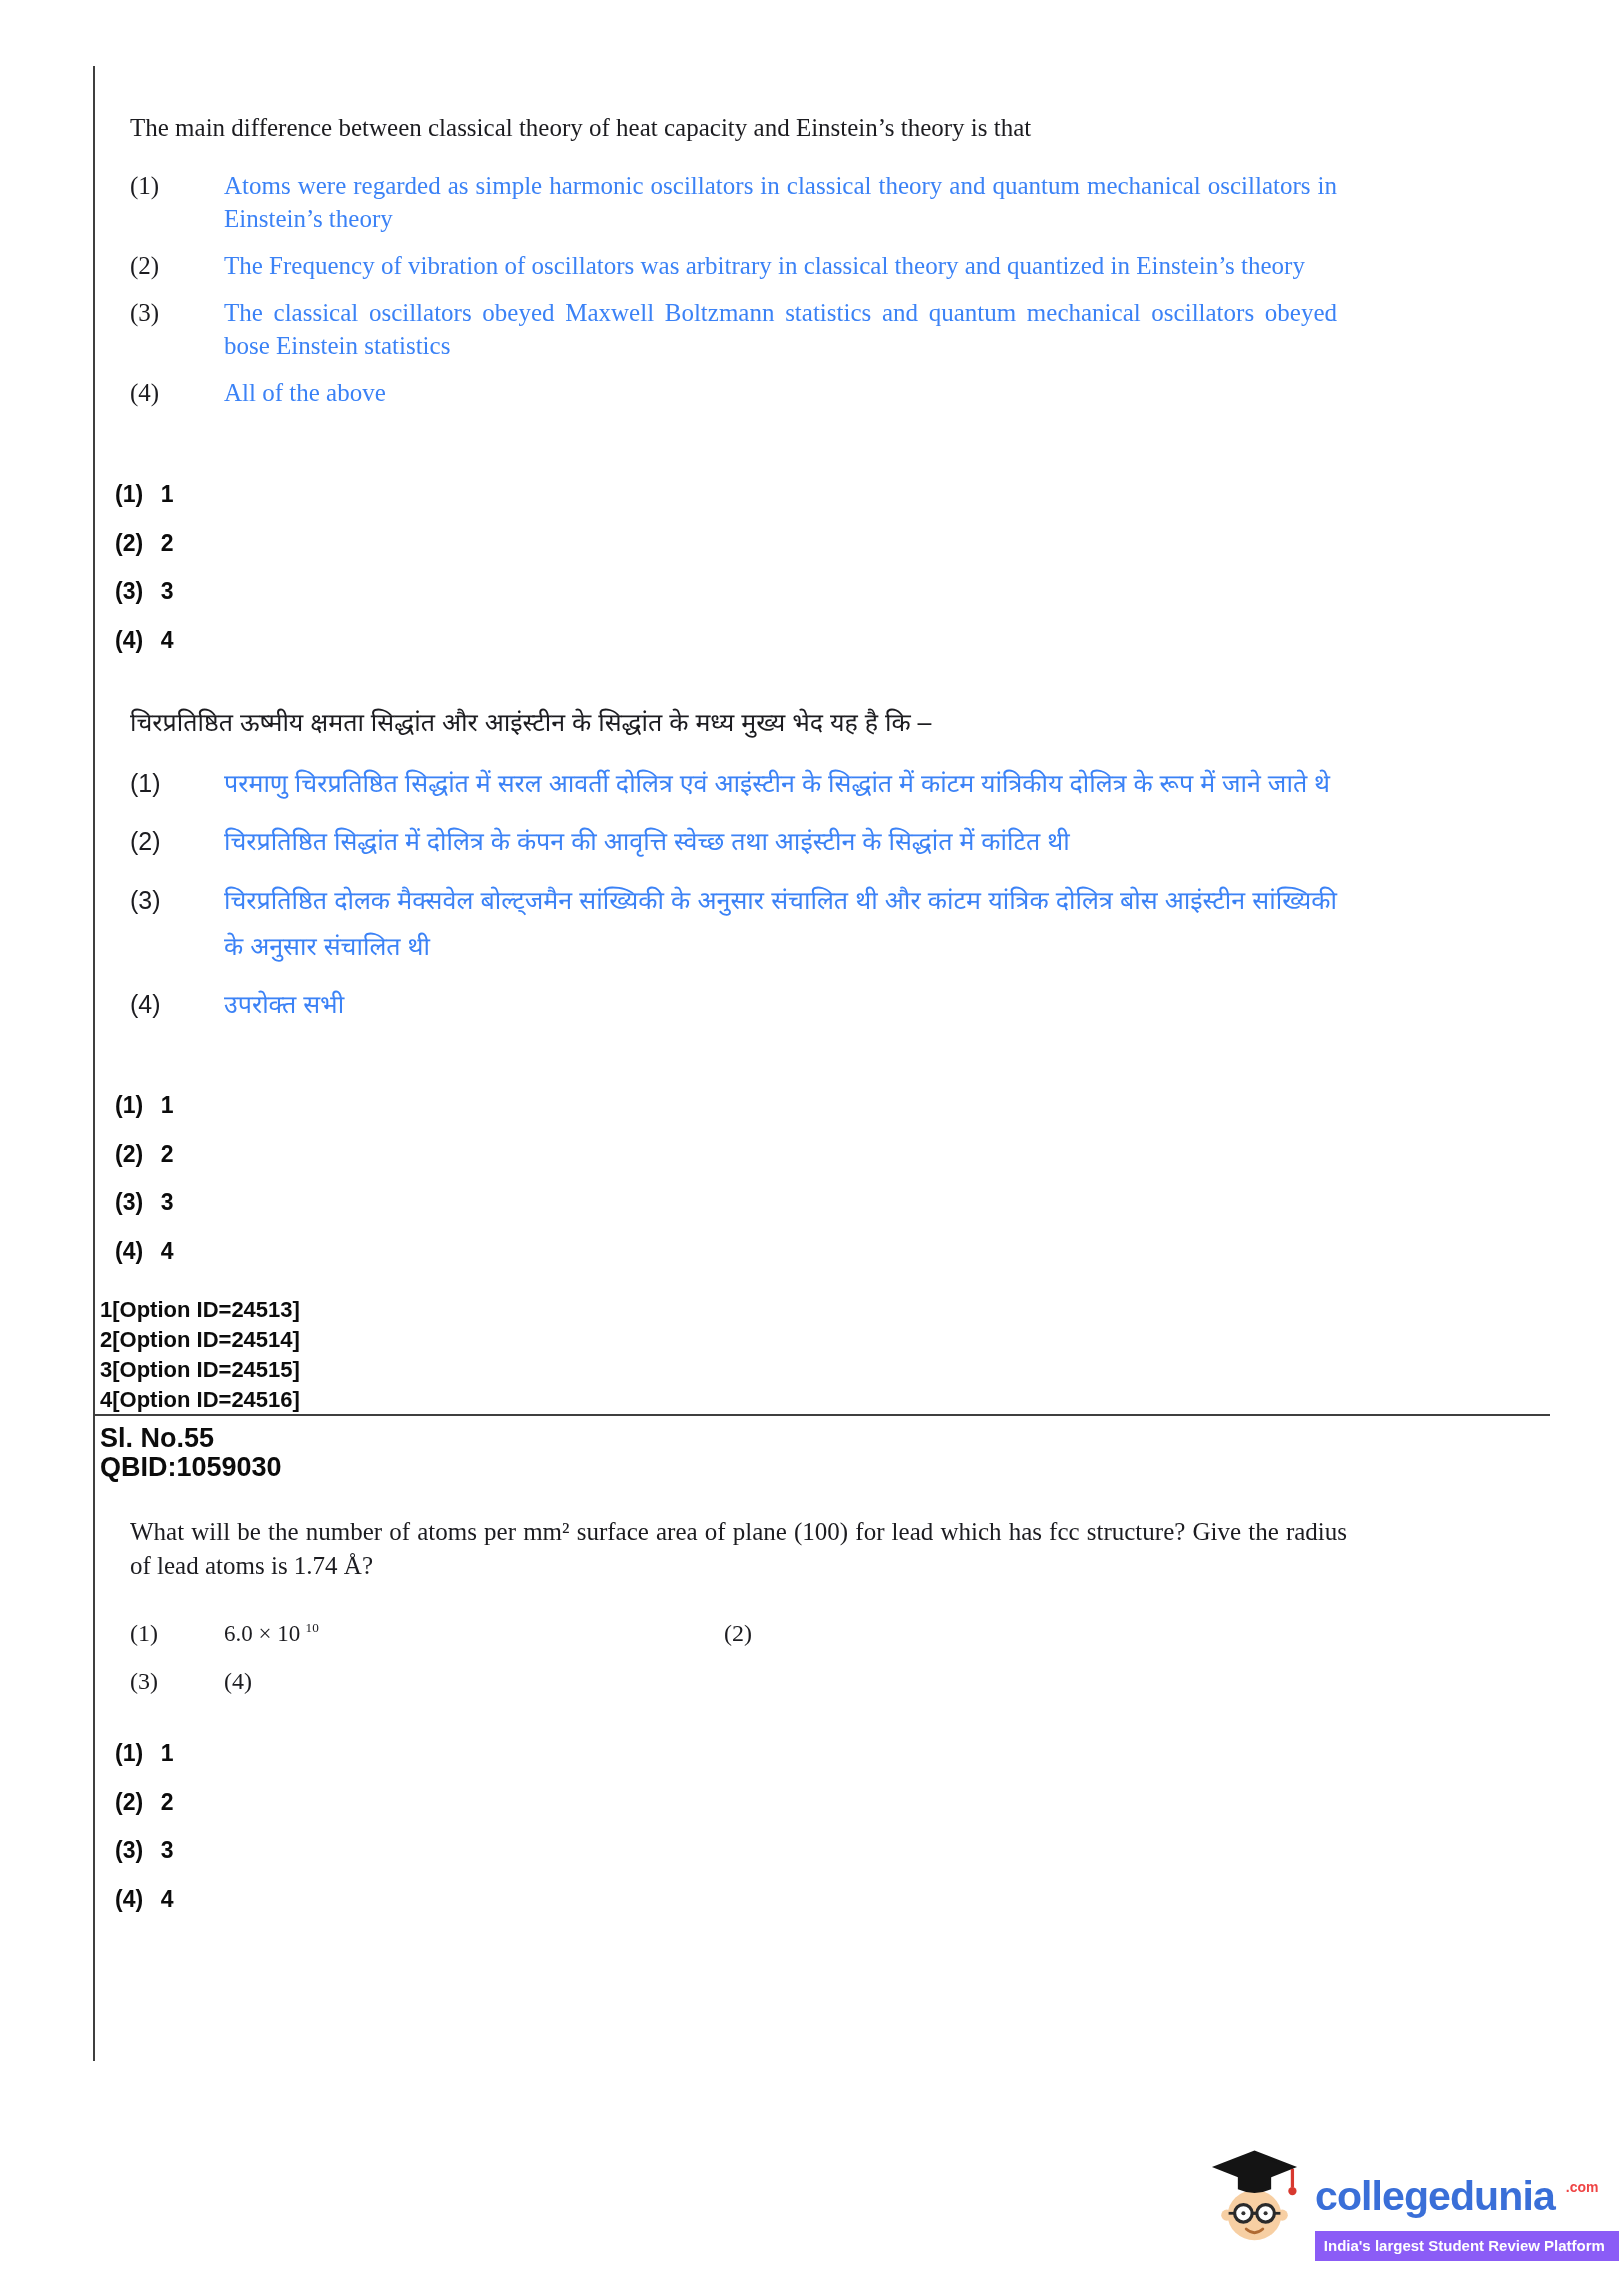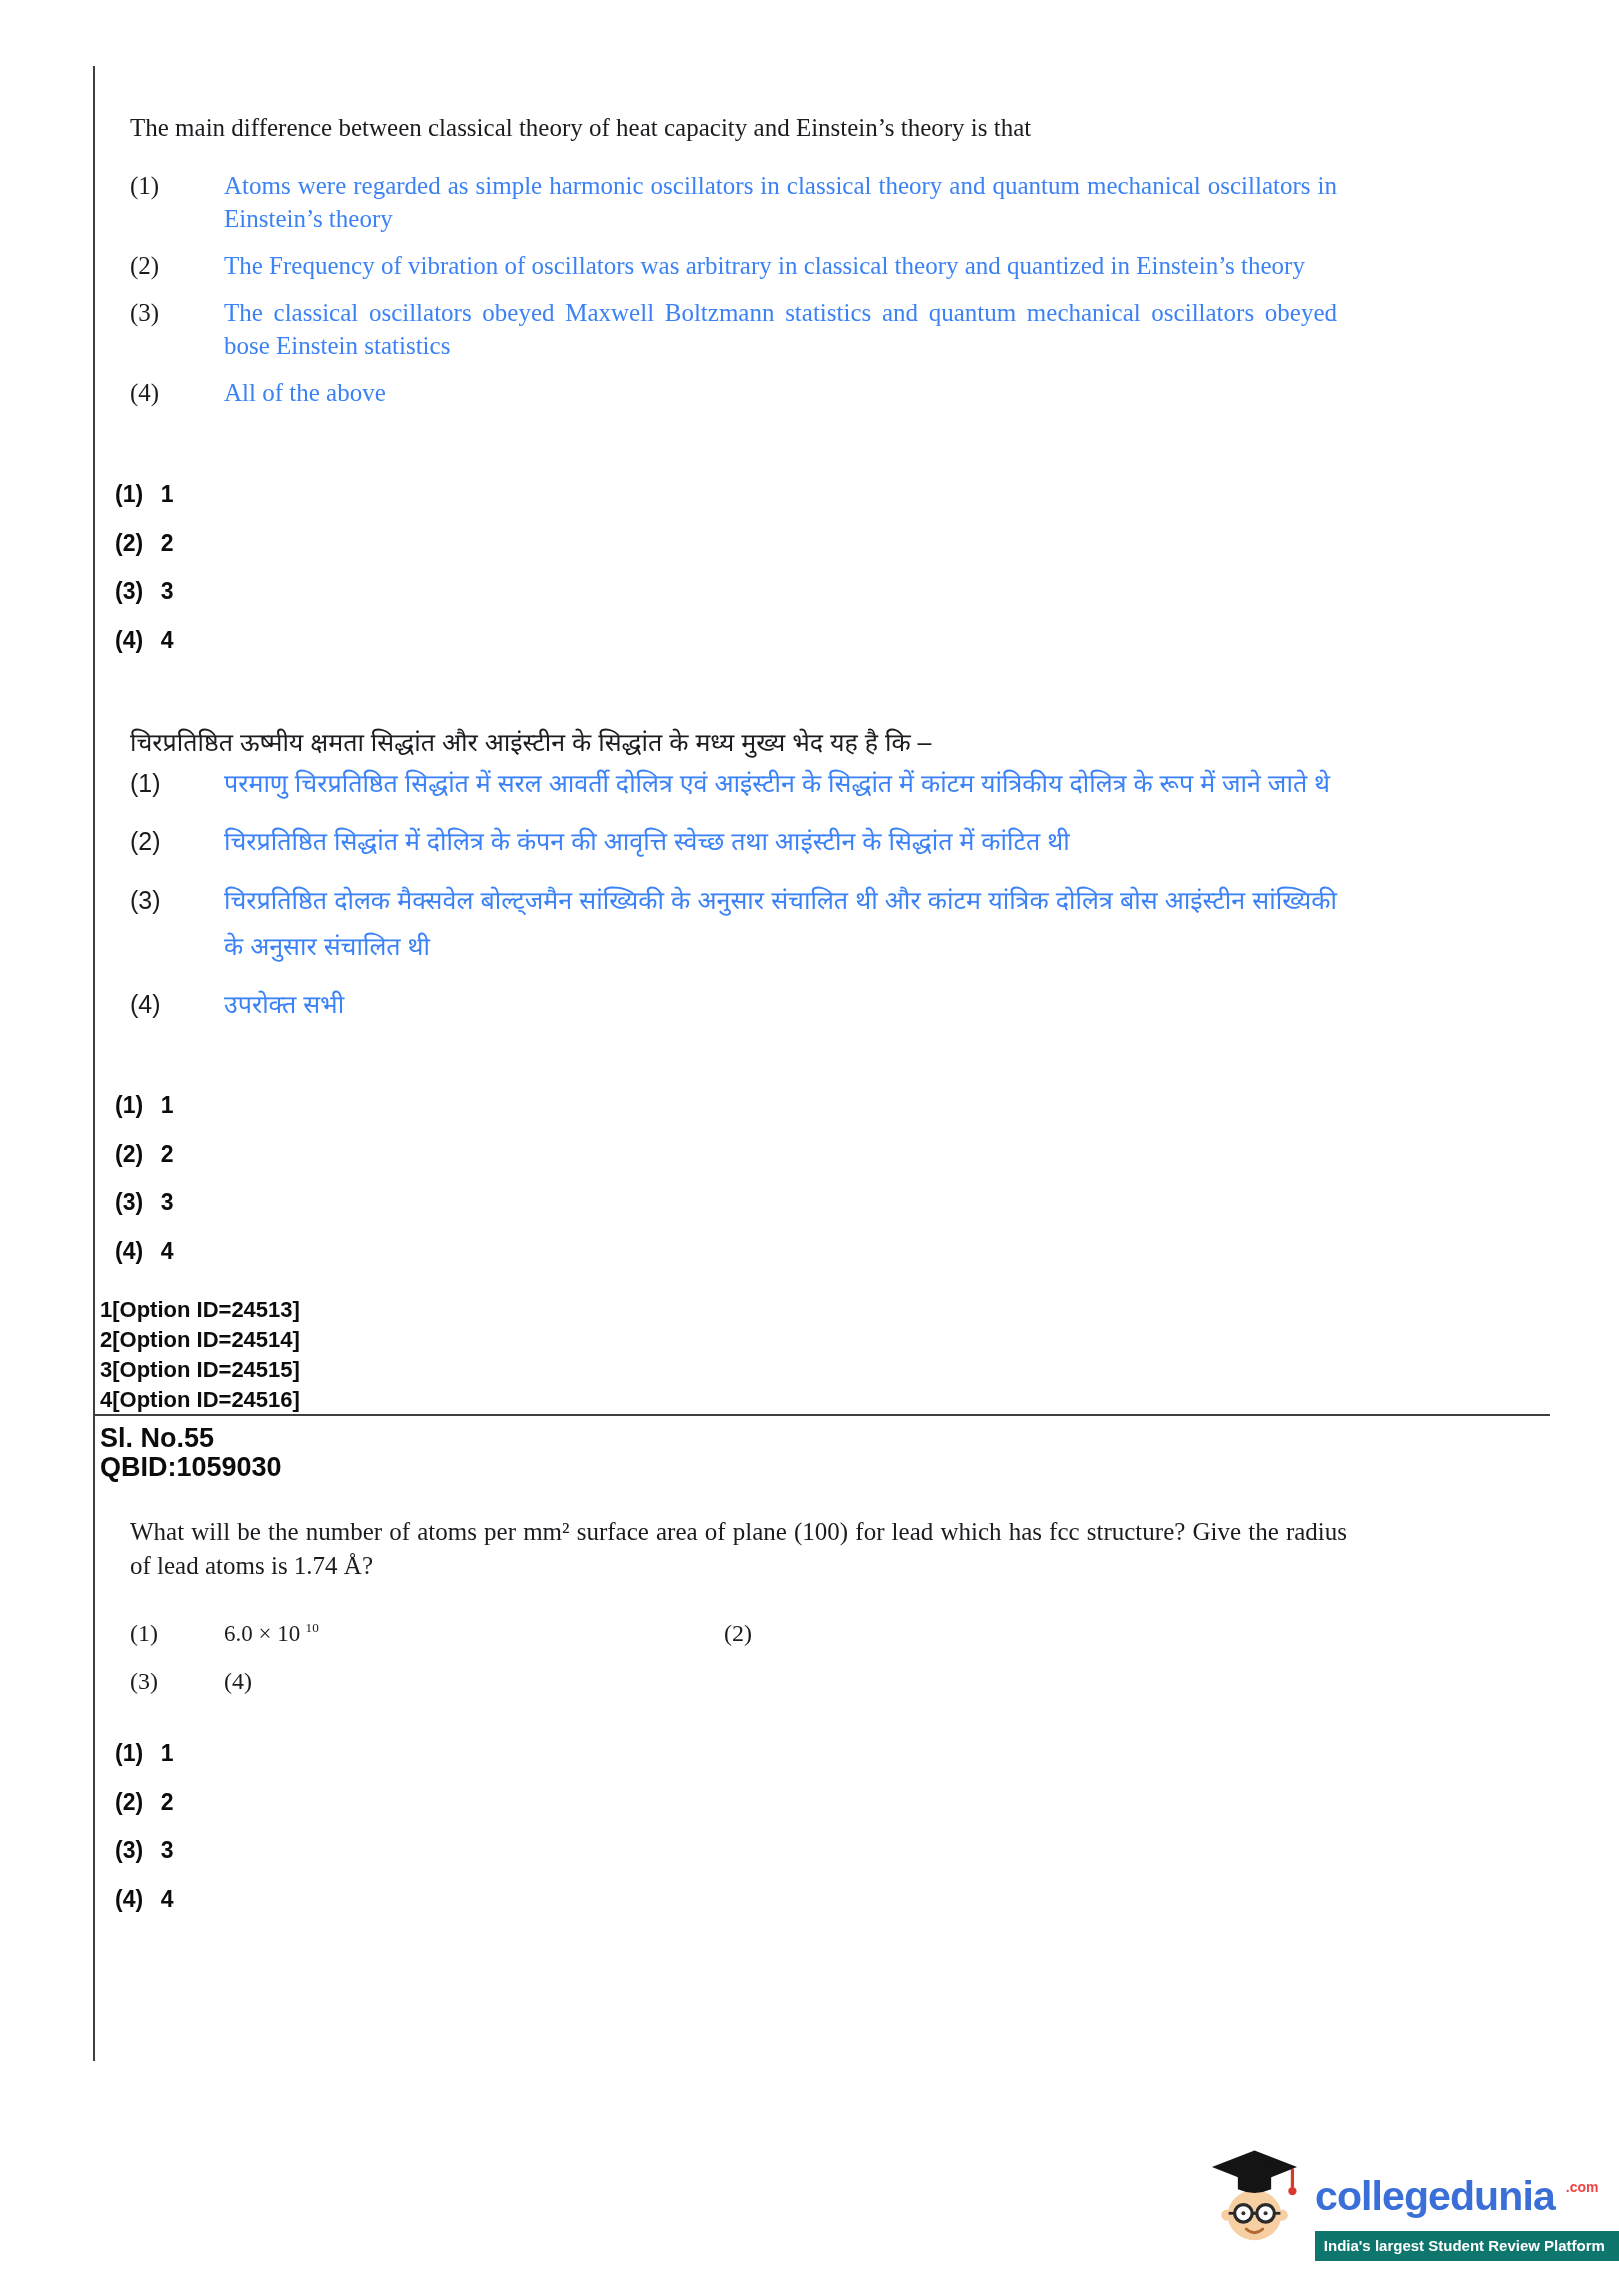--- a/index.html
+++ b/index.html
@@ -16,36 +16,36 @@
 
   .q-question { font-size:25px; line-height:34px; color:#1c1c20; }
 
   .opt-row { display:flex; margin-bottom:14px; }
   .opt-num { flex:0 0 94px; font-size:25px; line-height:33px; color:#1c1c20; }
   .opt-text { width:1113px; font-size:25px; line-height:33px; text-align:justify; color:#3b82f6; }
 
   .hindi .opt-num { line-height:46px; }
   .hindi .opt-text { line-height:46px; }
   .hindi .opt-row { margin-bottom:12.4px; }
-  .hindi-q { font-size:25px; line-height:42px; color:#1c1c20;margin-top:20px; }
+  .hindi-q { font-size:25px; line-height:42px; color:#1c1c20; }
 
   .ans-row { display:flex; gap:17.6px; font-weight:bold; font-size:23px; line-height:23px; margin-bottom:25.6px; color:#0c0c0c; }
   .optid { font-weight:bold; font-size:22px; line-height:30px; color:#0c0c0c; }
   .meta  { font-weight:bold; font-size:27px; line-height:29px; color:#0c0c0c; }
 
   .q2-row { display:grid; grid-template-columns:94px 500px 73px auto; margin-bottom:19.4px; align-items:baseline; }
   .q2-num { font-size:24px; line-height:28px; color:#1c1c20; }
   .q2-val { font-size:23px; line-height:28px; color:#1c1c20; }
   .q2-val sup { font-size:13.2px; margin-left:5.3px; }
 
   .brand { position:absolute; left:1200px; top:2139px; width:420px; height:134px; }
   .mascot { position:absolute; left:5.3px; top:3.5px; width:99px; height:111px; }
   .brand-word { position:absolute; left:115px; top:34px; font-weight:bold; font-size:41px; letter-spacing:-0.9px; color:#3a6fd8; white-space:nowrap; }
   .brand-tld { font-weight:bold; font-size:14px; color:#ef4444; vertical-align:17.6px; letter-spacing:0;margin-left:11px; }
-  .brand-tagline { position:absolute; left:115px; top:92px; width:305px; background:#0f766e; color:#ffffff; font-weight:bold; font-size:15px; line-height:30px; padding-left:8.8px; white-space:nowrap; }
+  .brand-tagline { position:absolute; left:115px; top:92px; width:305px; background:#8b5cf6; color:#ffffff; font-weight:bold; font-size:15px; line-height:30px; padding-left:8.8px; white-space:nowrap; }
 </style>
 </head>
 <body>
 
 <div class="page">
 
   <div class="vline"></div>
   <div class="hline"></div>
 
   <section>

